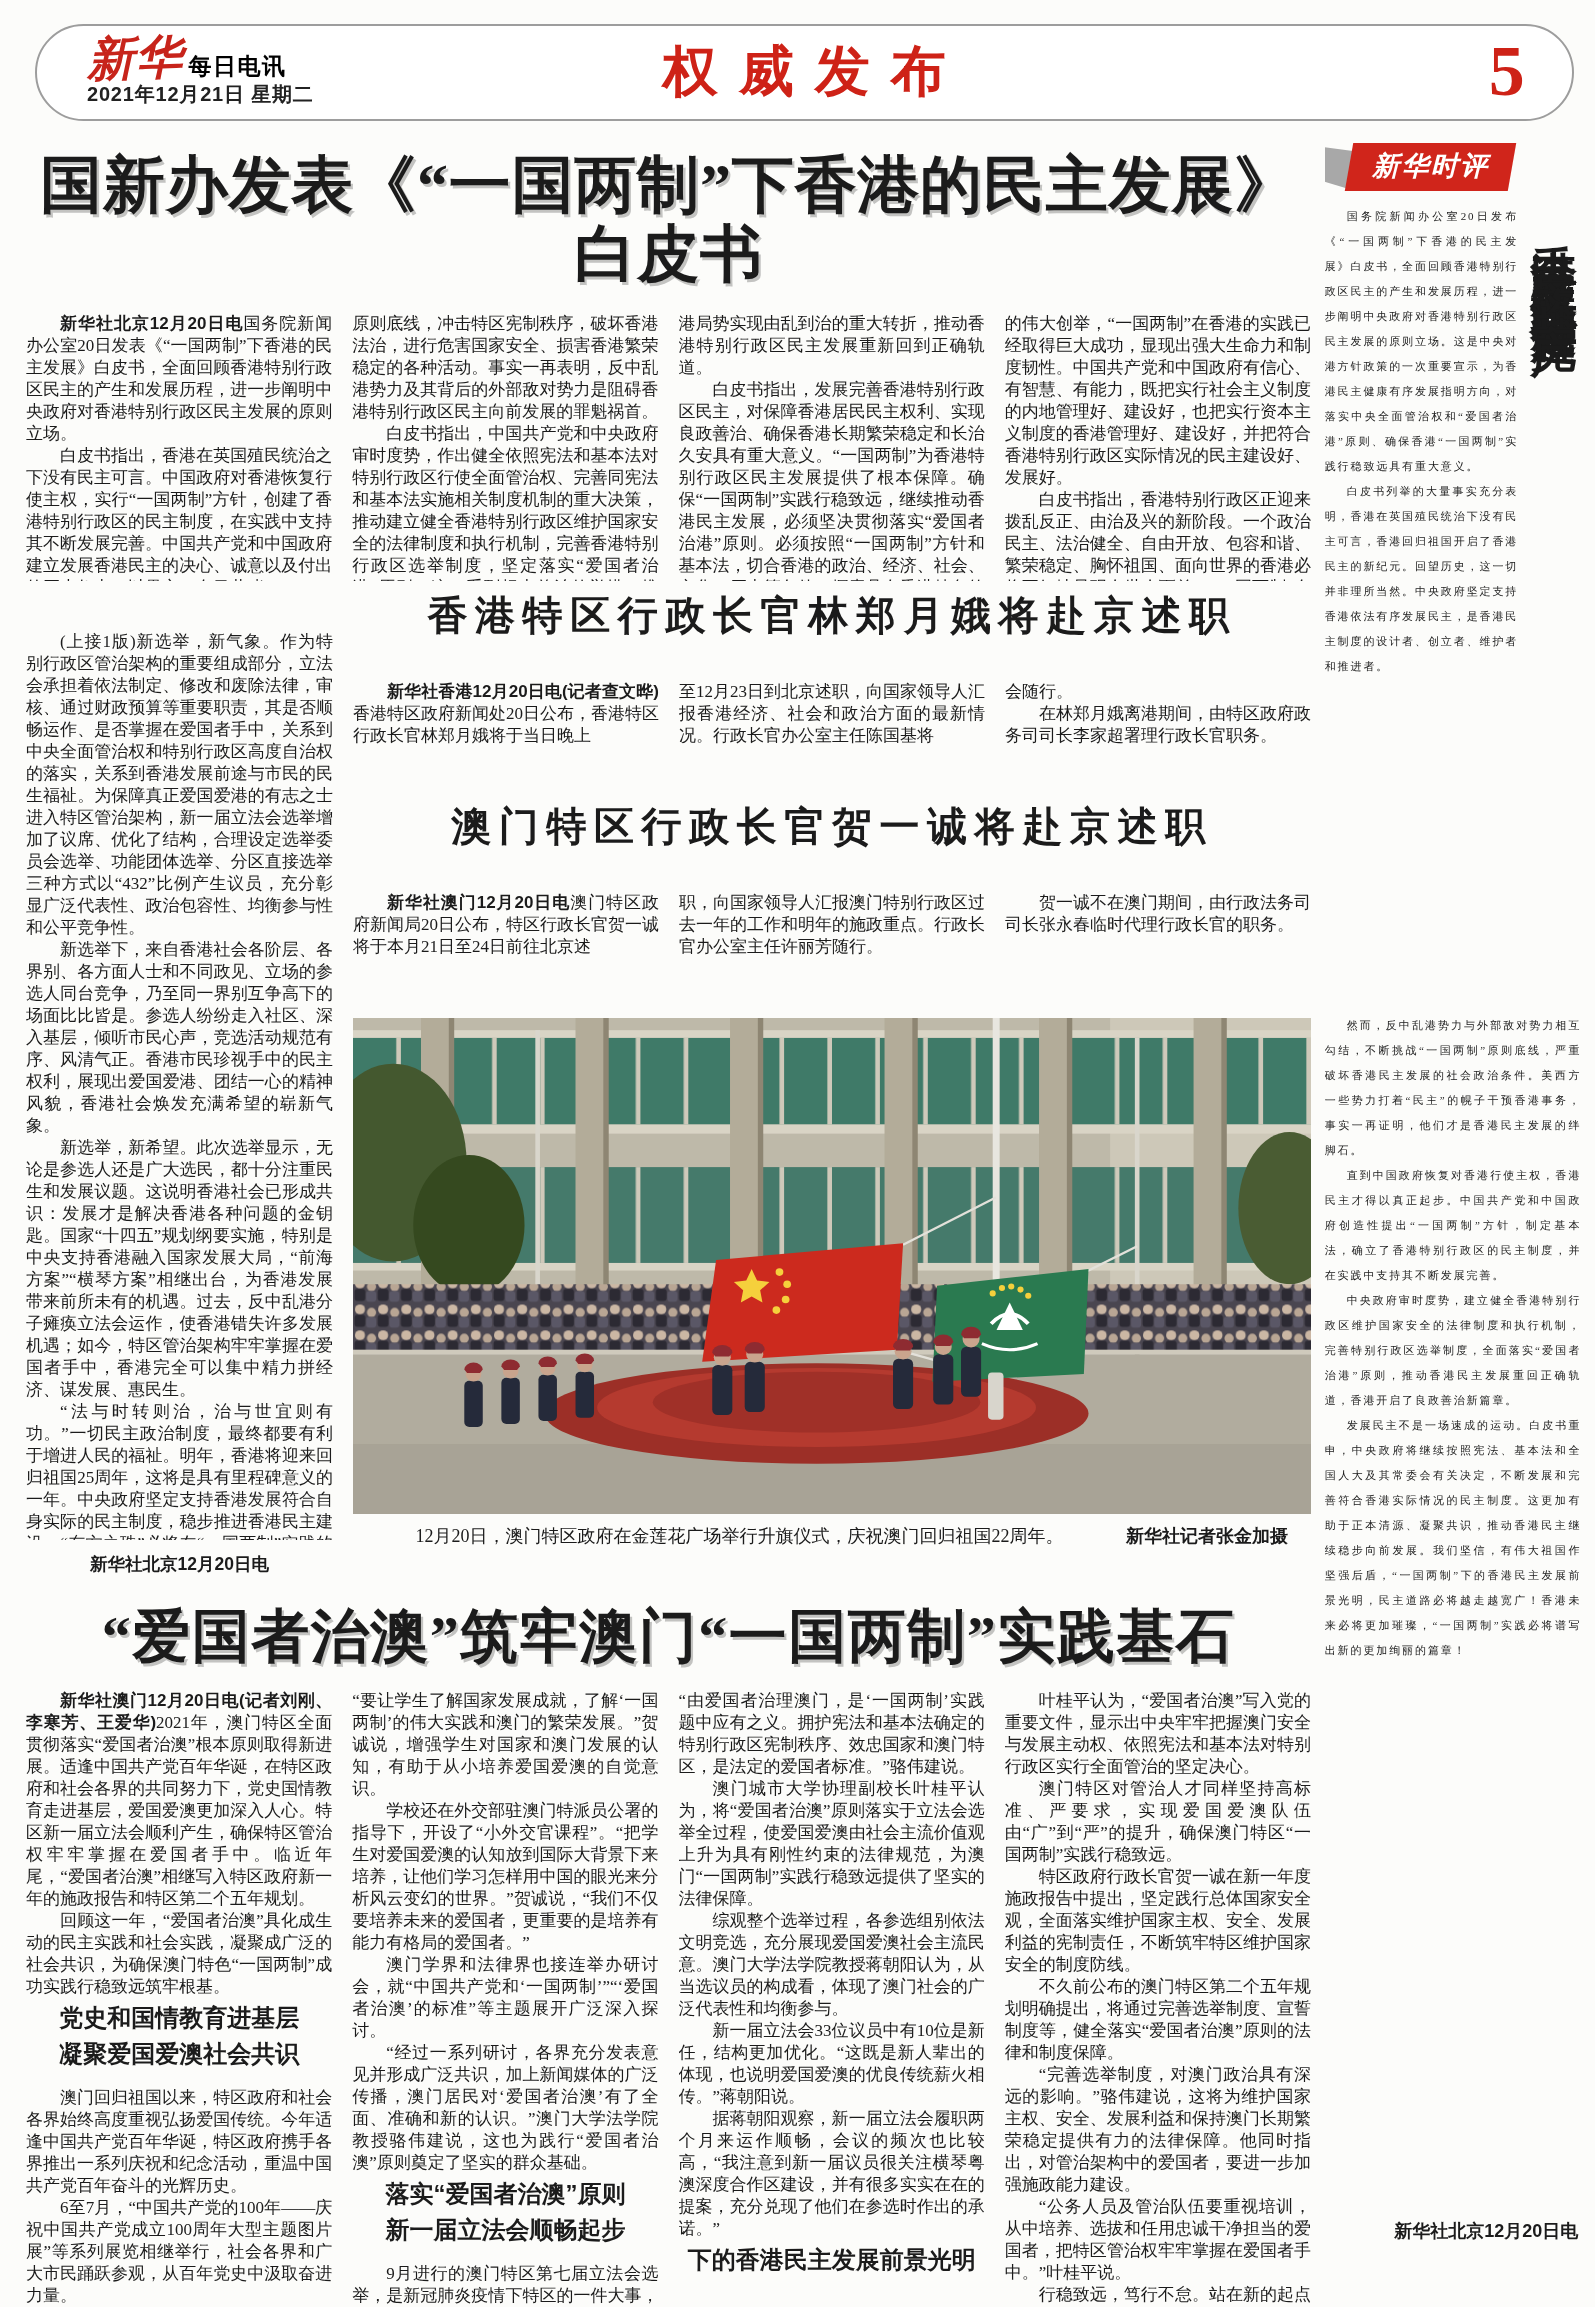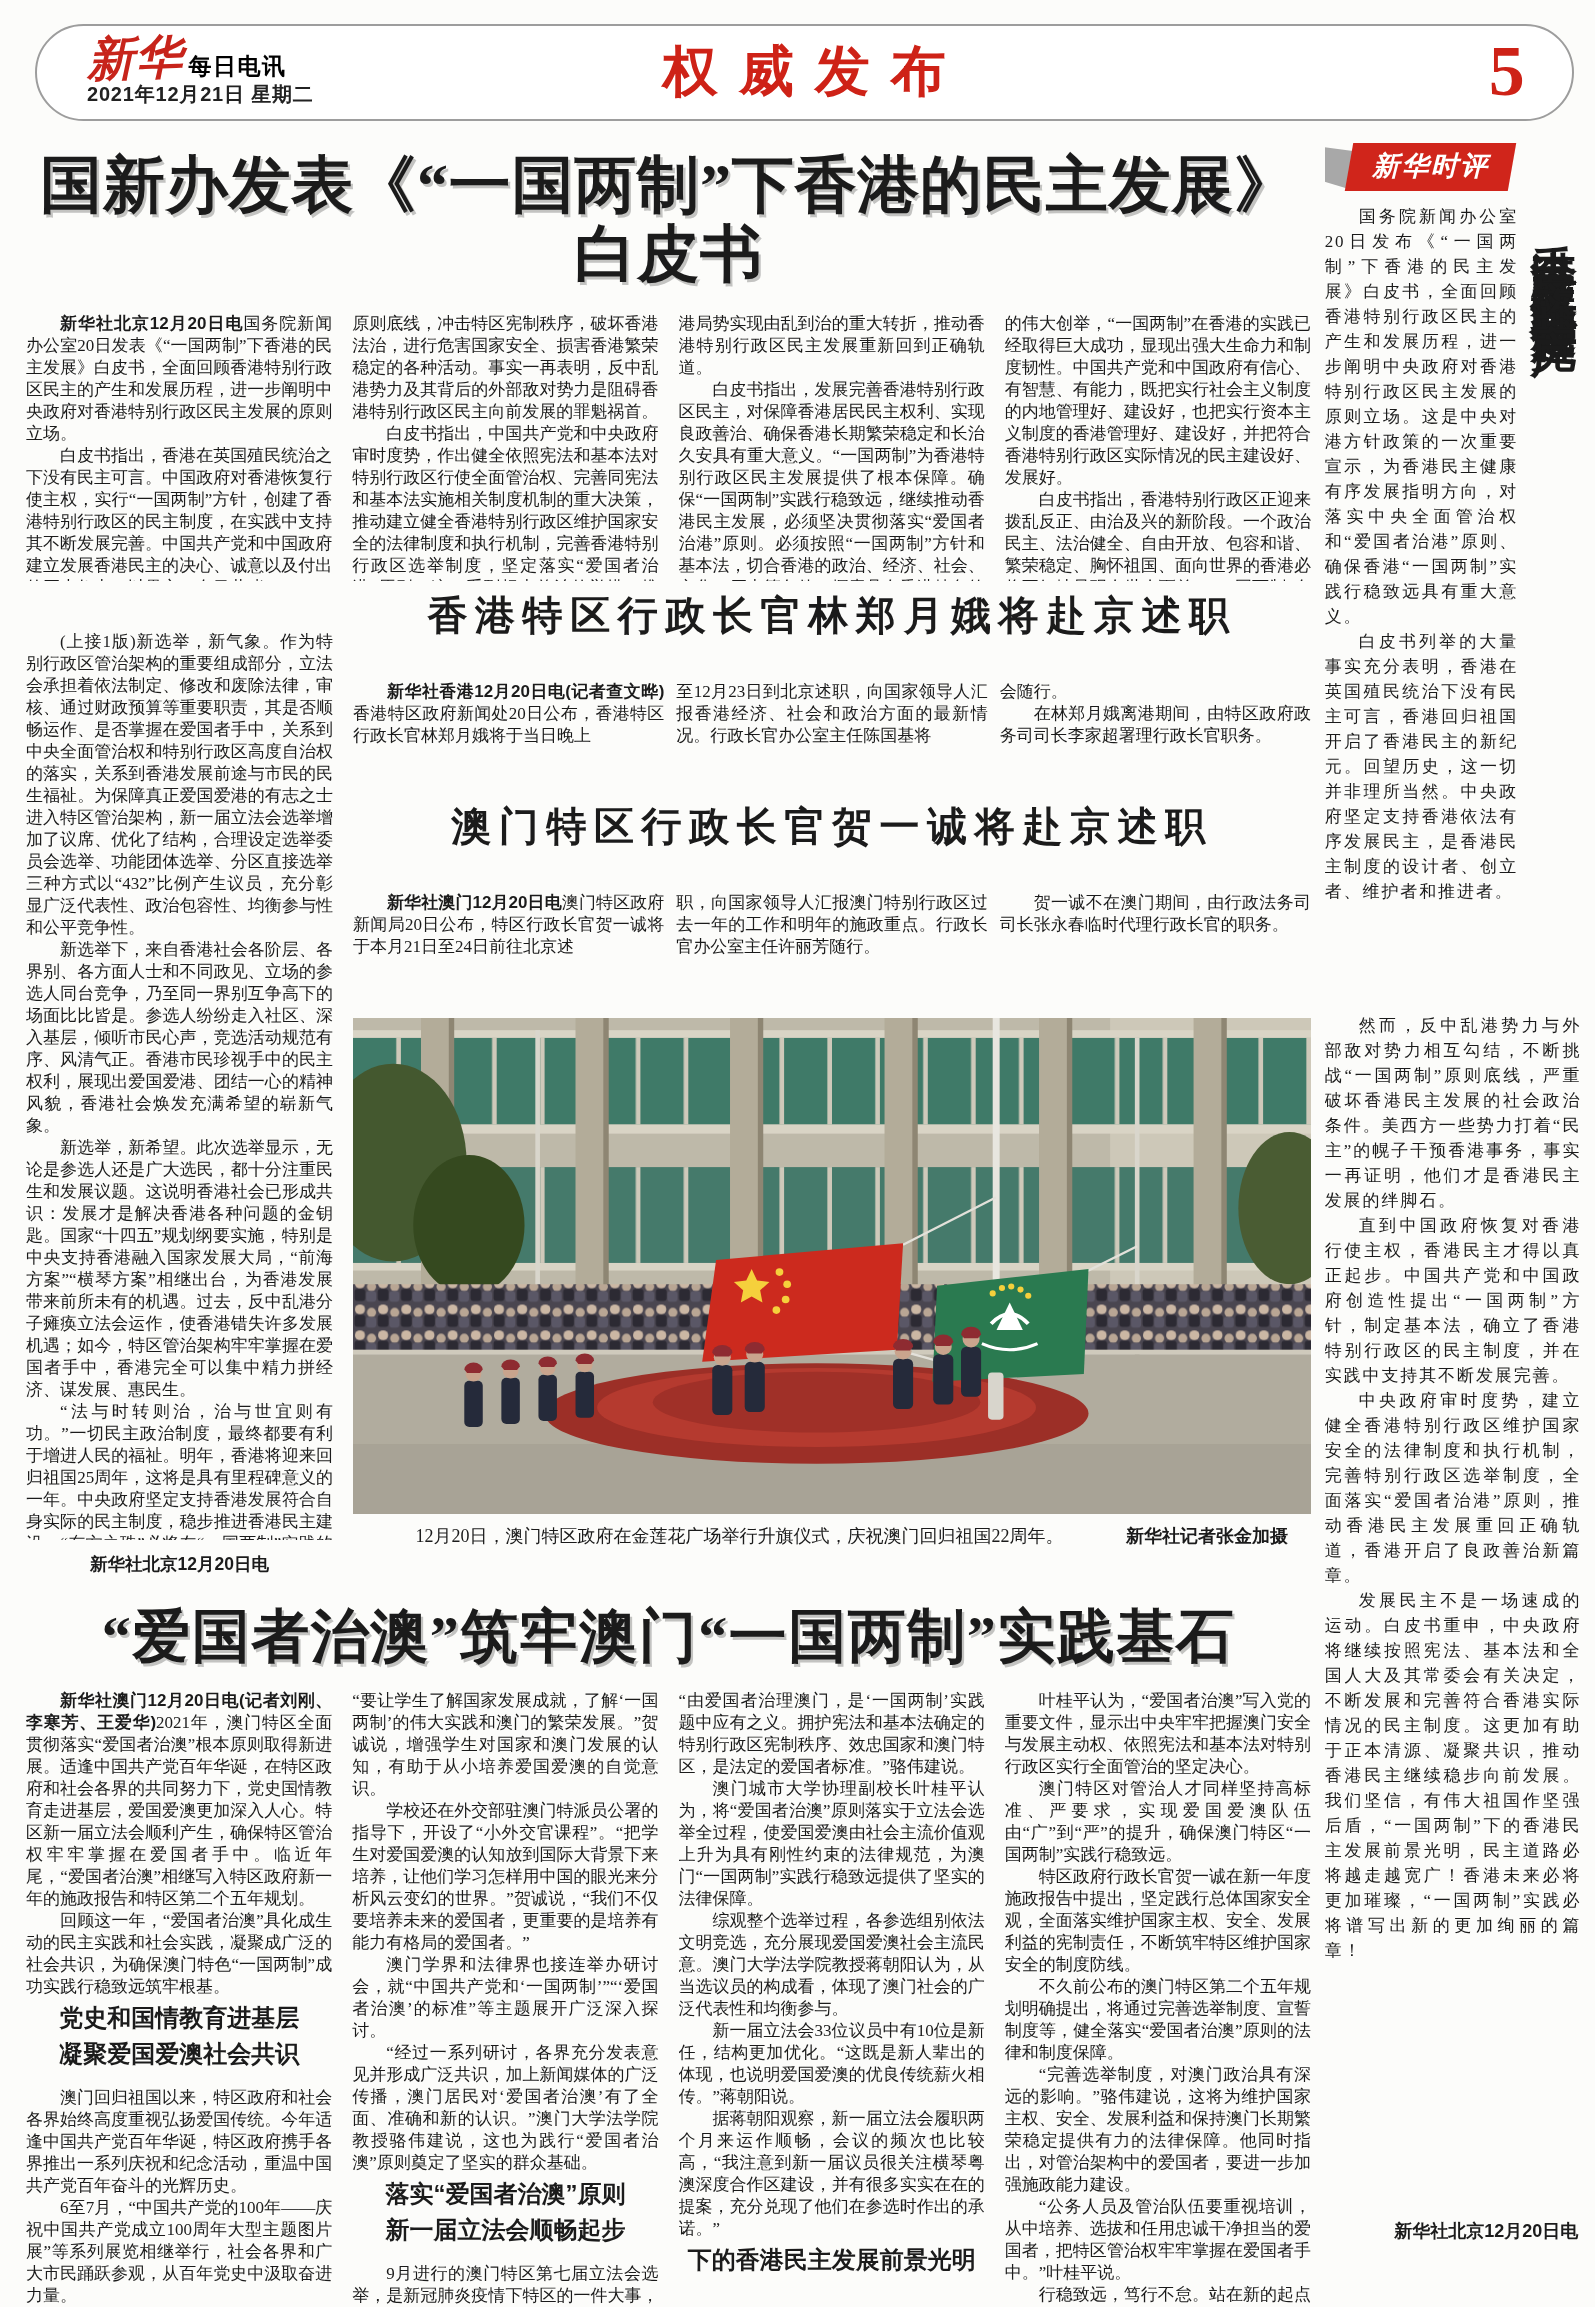--- a/index.html
+++ b/index.html
@@ -29,40 +29,40 @@
   
   .para{font-size:17px;line-height:22px;text-align:justify;text-indent:2em;margin:0;}
   .para b{font-family:"Liberation Sans","DejaVu Sans",sans-serif;font-weight:700;}
   .para.ni{text-indent:0;}
   .row-a{display:grid;grid-template-columns:repeat(4,1fr);gap:20px;height:268px;overflow:hidden;}
   .lower{display:grid;grid-template-columns:307px 1fr;gap:20px;margin-top:6px;}
   .rail{height:991px;display:flex;flex-direction:column;box-sizing:border-box;padding-top:44px;}
   .rail-paras{flex:1;overflow:hidden;}
   .rail-credit{text-align:center;font-family:"Liberation Sans",sans-serif;font-weight:700;font-size:17.5px;padding:12px 0 1.5px;}
   .mid{min-width:0;}
-  .sub-cols{display:grid;grid-template-columns:repeat(3,1fr);gap:12px;overflow:hidden;margin-top:42px;}
+  .sub-cols{display:grid;grid-template-columns:repeat(3,1fr);gap:20px;overflow:hidden;margin-top:42px;}
   .hk-cols{height:116px;}
   .mo-cols{height:114px;}
   .photo-wrap{margin-top:12px;line-height:0;}
   .caption-row{display:flex;align-items:center;margin-top:10.7px;padding:0 23px;}
   .caption-text{flex:1;text-align:center;font-size:18px;}
   .caption-credit{font-family:"Liberation Sans",sans-serif;font-weight:700;font-size:18px;padding-left:23px;}
   .row-b{display:grid;grid-template-columns:repeat(4,1fr);gap:20px;height:677px;overflow:hidden;margin-top:4.6px;}
   .col{overflow:hidden;min-width:0;}
   .col-subhead{font-family:"Liberation Sans","DejaVu Sans",sans-serif;font-weight:700;font-size:24px;
                text-align:center;line-height:1.5;margin:2px 0 15px;text-indent:0;}
   
   .badge-row{display:flex;align-items:center;height:47px;margin:4.6px 0 13.7px;}
   .badge-flag{width:32px;height:43px;background:#a8a8a8;clip-path:polygon(0 4%,100% 14%,70% 100%,0 84%);margin-right:-7.6px;}
   .badge-box{background:#d0251b;transform:skewX(-10deg);padding:5.3px 23px 6.9px;}
   .badge-text{display:block;transform:skewX(10deg);color:#fff;font-family:"Liberation Sans",sans-serif;
               font-weight:700;font-style:italic;font-size:27px;letter-spacing:2.3px;}
   .comm-top{display:flex;gap:9px;height:798px;overflow:hidden;}
   .comm-top-text{flex:1;min-width:0;overflow:hidden;}
-  .sidebar .para{font-size:17px;line-height:25px;letter-spacing:1.9px;}
+  .sidebar .para{font-size:11px;line-height:25px;letter-spacing:1.9px;}
   .vert-headline{writing-mode:vertical-rl;text-orientation:upright;font-size:47px;font-weight:900;
                  line-height:1.15;letter-spacing:6px;flex:none;height:100%;padding-top:3px;}
   .comm-bottom{height:1197px;overflow:hidden;margin-top:10.7px;}
   .comm-credit{text-align:right;font-family:"Liberation Sans",sans-serif;font-weight:700;font-size:18px;padding:9px 3px 0 0;}
 </style>
 </head>
 <body>
 
 <div class="sheet">
 

